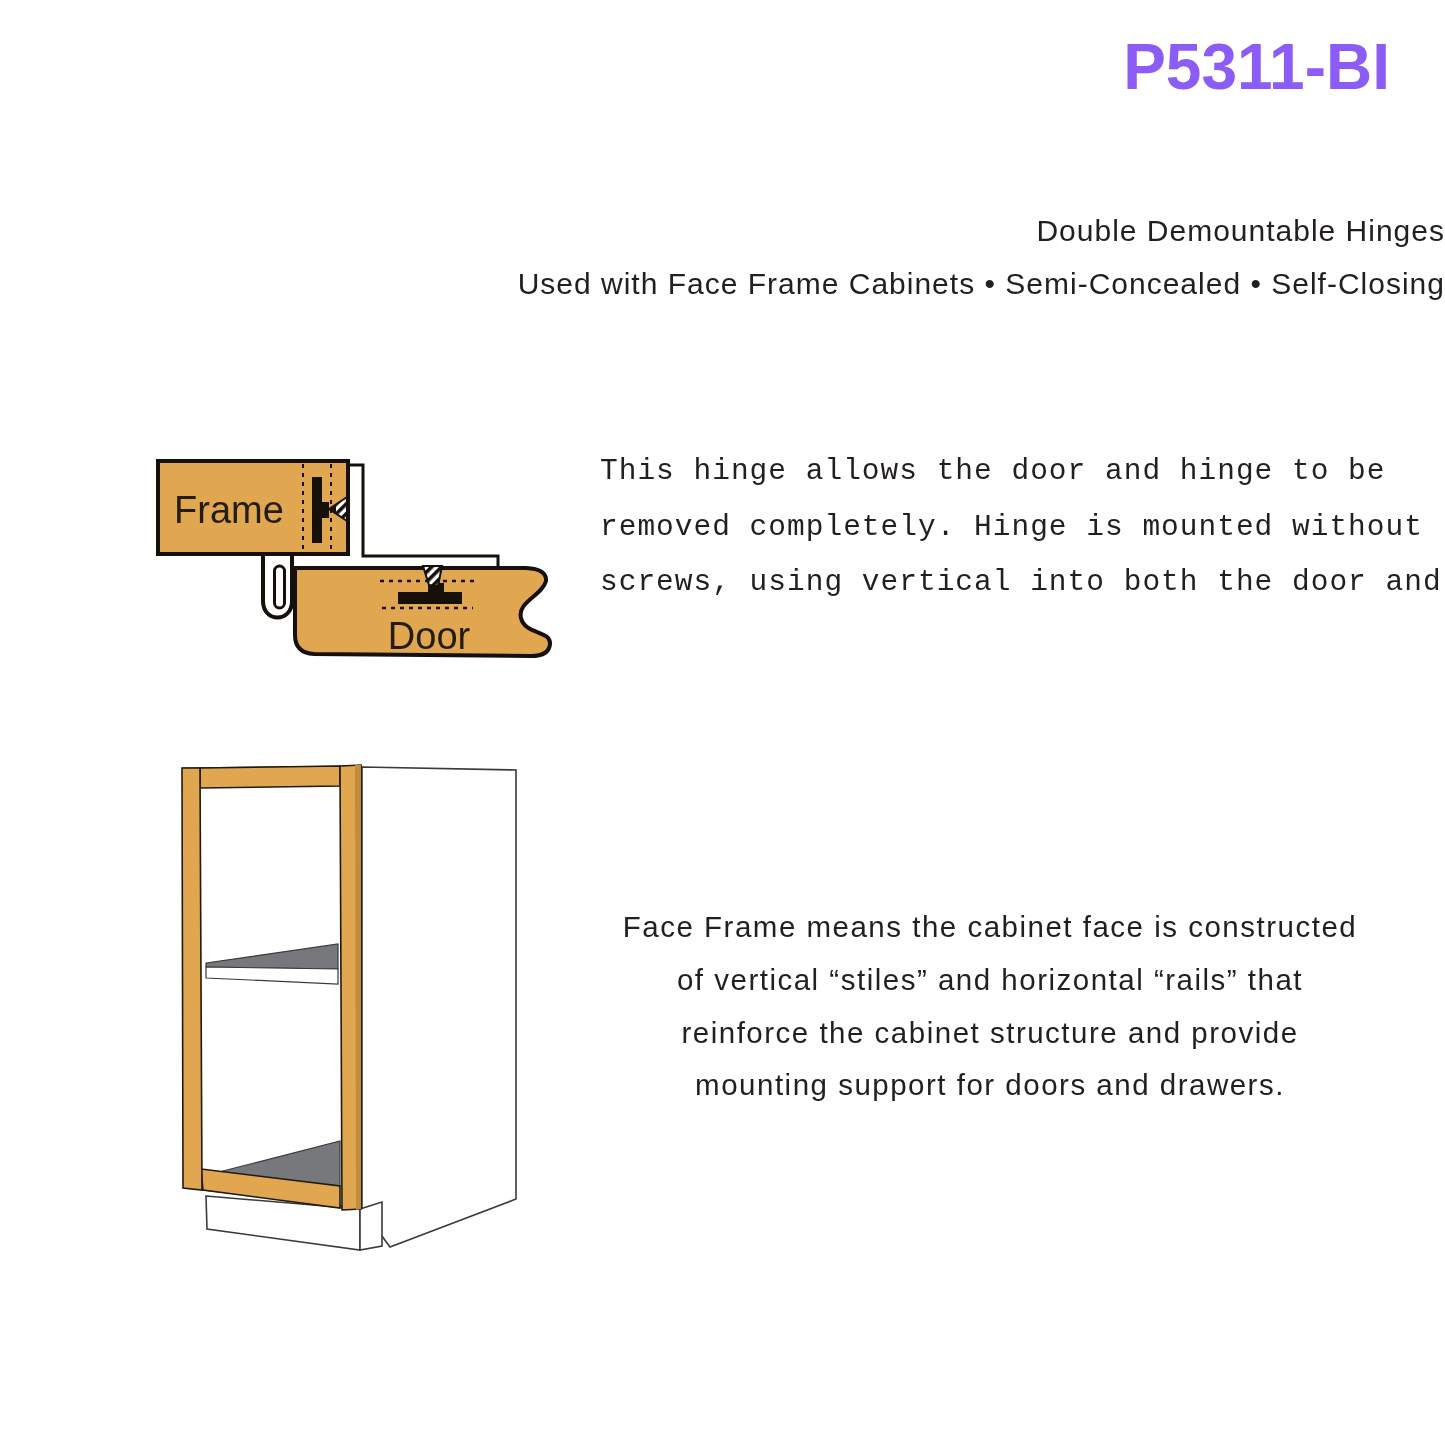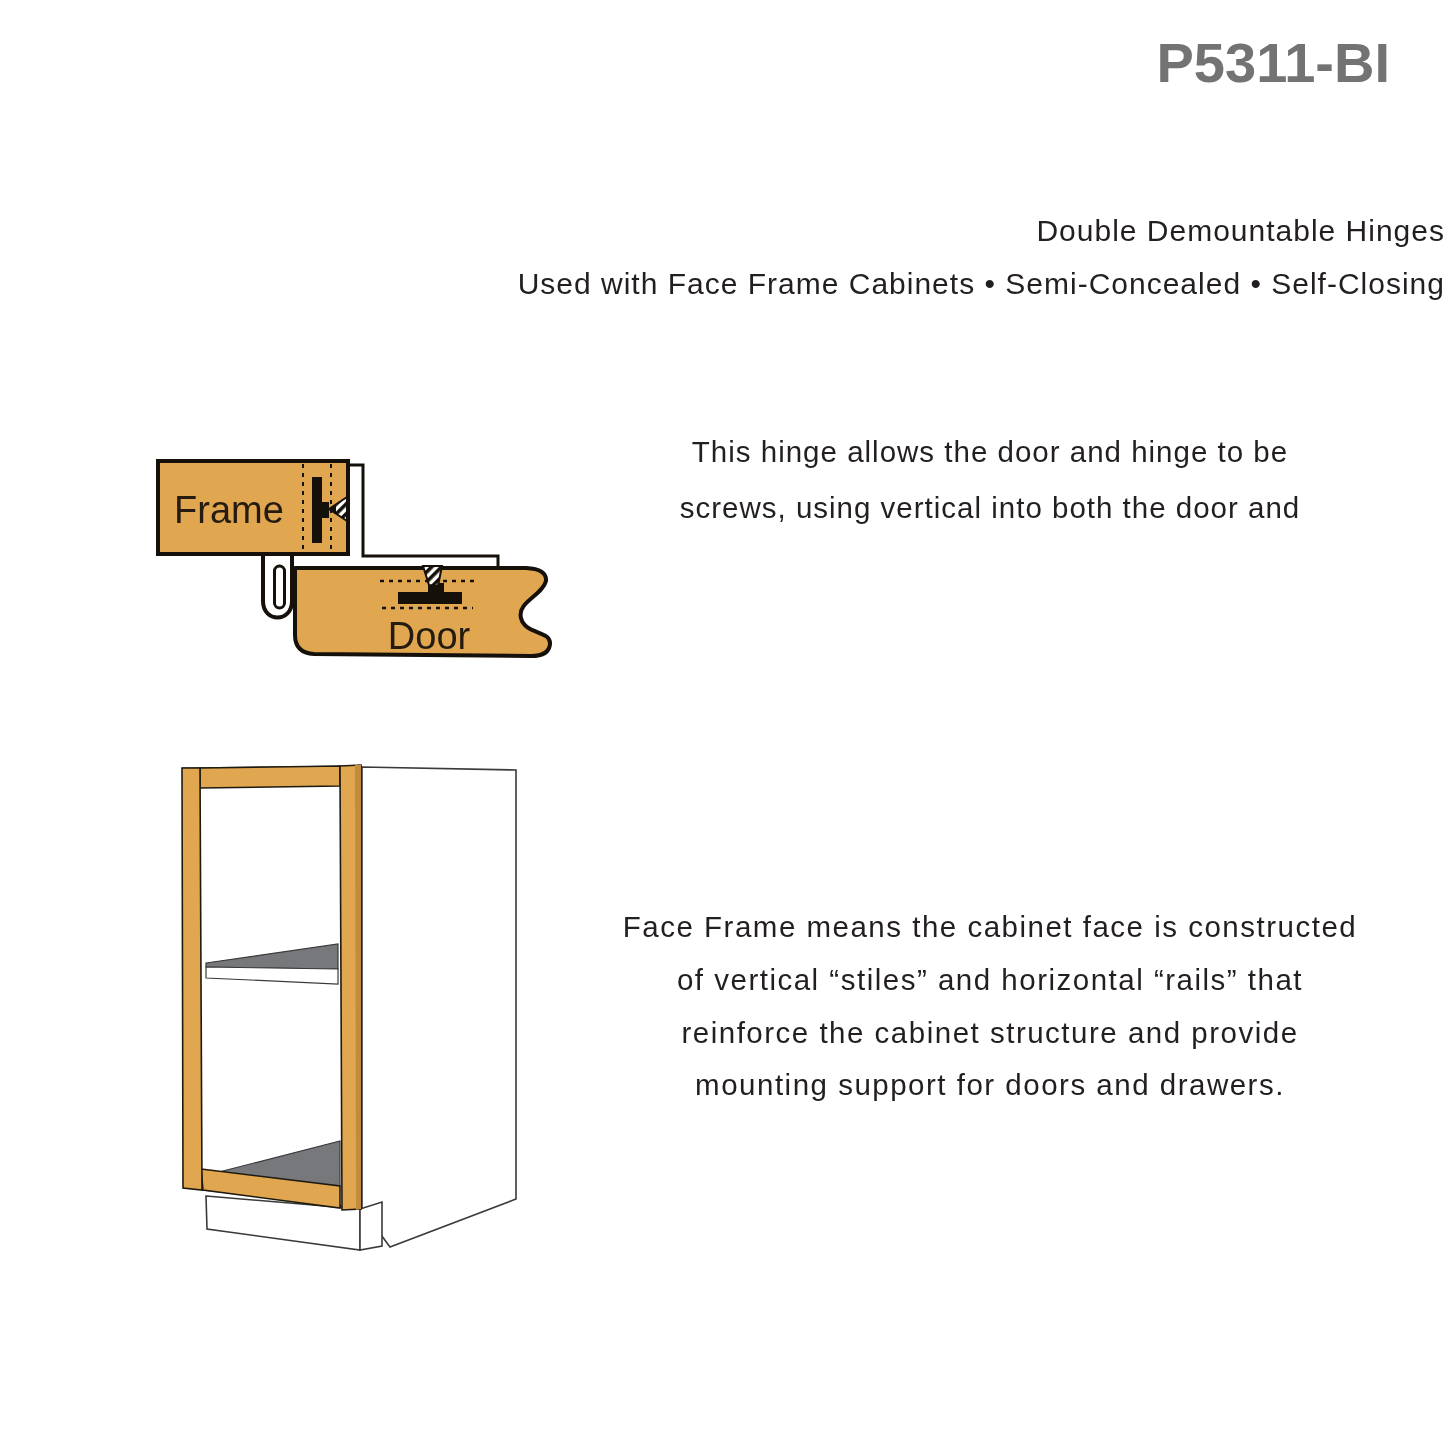--- a/index.html
+++ b/index.html
@@ -18,34 +18,34 @@
     color:var(--navy,#1d3e7d);white-space:nowrap;
   }
   .brand-sub{
     position:absolute;left:111px;top:57px;
     font-size:23px;font-weight:normal;letter-spacing:8px;
     color:var(--navy,#1d3e7d);white-space:nowrap;
   }
   .brand-sub .reg{font-size:12px;letter-spacing:0;vertical-align:8px;}
   .sku{
     position:absolute;right:55px;top:30px;
-    font-size:56px;font-weight:bold;letter-spacing:0px;
-    color:#737373;white-space:nowrap;
+    font-size:64px;font-weight:bold;letter-spacing:0px;
+    color:#8b5cf6;white-space:nowrap;
   }
   
   .head1,.head2{
     position:absolute;left:0;right:0;text-align:right;
     font-size:30px;letter-spacing:1px;color:var(--ink,#231f20);
   }
   .head1{top:214px;}
   .head2{top:267px;padding-left:32px;}
   
   .para{position:absolute;text-align:center;color:var(--ink,#231f20);}
   .para .ln{white-space:nowrap;}
-  .p1{left:600px;width:780px;top:424px;font-size:29.5px;line-height:55.5px;letter-spacing:1px;}
+  .p1{left:600px;width:780px;top:444px;font-size:29.5px;line-height:55.5px;letter-spacing:1px;font-family:Liberation Mono, monospace;}
   .p2{left:570px;width:840px;top:901px;font-size:29.5px;line-height:52.8px;letter-spacing:1.5px;}
   
   .hinge-svg{position:absolute;left:155px;top:455px;}
   .cab-svg{position:absolute;left:175px;top:758px;}
   .diagram-label{font-family:"Liberation Sans",sans-serif;font-size:38px;fill:#241c11;}
 </style>
 </head>
 <body>
 
 <div class="page">
@@ -84,20 +84,21 @@
     <rect x="167" y="47" width="7" height="16" fill="var(--outline,#15100a)"></rect>
     <polygon points="174,54 192,42 192,66" fill="url(#hx)" stroke="var(--outline,#15100a)" stroke-width="2"></polygon>
     <polygon points="174,54 181,49 181,59" fill="var(--outline,#15100a)"></polygon>
 
     <text class="diagram-label" x="74" y="68" text-anchor="middle">Frame</text>
     <text class="diagram-label" x="274" y="194" text-anchor="middle">Door</text>
   </svg>
 
   <div class="para p1">
     <div class="ln">This hinge allows the door and hinge to be</div>
+    <div class="ln">removed completely. Hinge is mounted without</div>
     <div class="ln">screws, using vertical into both the door and</div>
   </div>
 
   <svg class="cab-svg" width="350" height="505" viewBox="0 0 350 505">
 
     <polygon points="187,9 341,12 341,441 215,489 187,451" fill="#ffffff" stroke="var(--cab-line,#3a3a3a)" stroke-width="1.6"></polygon>
 
     <polygon points="31,438 185,451 185,492 32,471" fill="#ffffff" stroke="var(--cab-line,#3a3a3a)" stroke-width="1.6"></polygon>
     <polygon points="185,451 207,444 207,488 185,492" fill="#ffffff" stroke="var(--cab-line,#3a3a3a)" stroke-width="1.6"></polygon>
 

